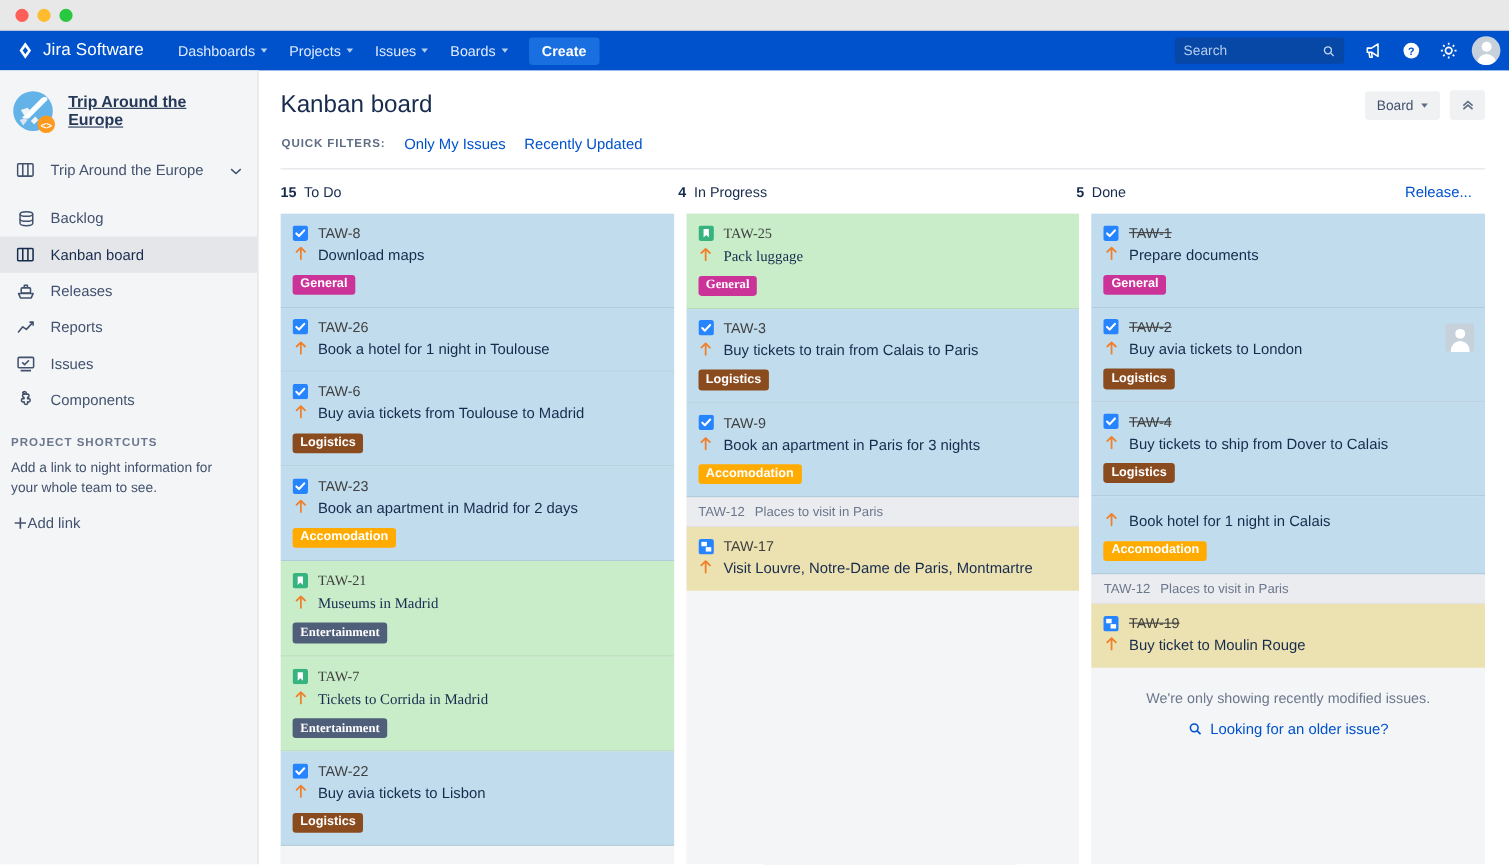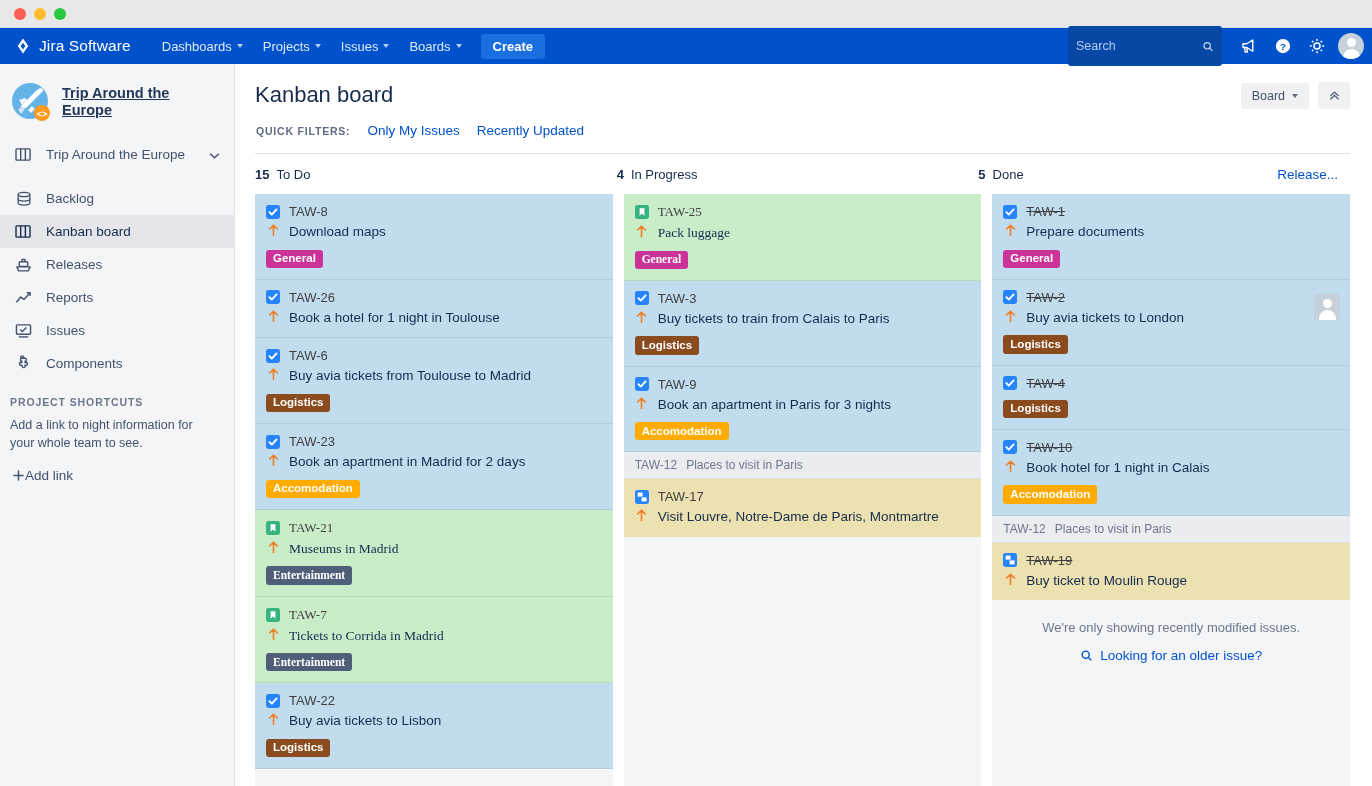--- a/index.html
+++ b/index.html
@@ -36,21 +36,21 @@
   }
   .caret { width: 0; height: 0; border-left: 3.5px solid transparent;
            border-right: 3.5px solid transparent; border-top: 4px solid #b8d0f0; }
   .create-btn {
     background: #1a6fe0; color: #fff; font-size: 13px; font-weight: bold;
     padding: 5px 12px; border-radius: 3px; margin-left: 10px; cursor: pointer;
   }
   .nav-right { margin-left: auto; display: flex; align-items: center; gap: 4px; }
   .searchbox {
     position: relative; background: #0747a6; border-radius: 3px;
-    width: 154px; height: 40px; display: flex; align-items: center;
+    width: 154px; height: 24px; display: flex; align-items: center;
     padding: 0 8px; margin-right: 8px;
   }
   .searchbox input {
     background: transparent; border: none; outline: none; color: #fff;
     font-size: 12.5px; width: 100%; font-family: inherit;
   }
   .searchbox input::placeholder { color: #b3ccf0; }
   .nav-icon-btn {
     width: 30px; height: 30px; display: flex; align-items: center;
     justify-content: center; border-radius: 3px; cursor: pointer;
@@ -703,34 +703,33 @@
           <div class="card blue">
             <div class="card-row1">
               <span class="type-ico">
                 <svg width="14" height="14" viewBox="0 0 14 14">
                   <rect width="14" height="14" rx="2.4" fill="#2684ff"></rect>
                   <path d="M3.4 7.2 L5.8 9.6 L10.6 4.4" stroke="#fff" stroke-width="1.9" fill="none" stroke-linecap="round" stroke-linejoin="round"></path>
                 </svg>
               </span>
               <span class="card-key done">TAW-4</span>
             </div>
+            <div class="card-row2">
+              <span class="prio">
+                <svg width="11" height="13" viewBox="0 0 11 13">
+                  <path d="M5.5 1.2 V11.5 M1.6 5 L5.5 1.2 L9.4 5" stroke="#f07f28" stroke-width="1.6" fill="none" stroke-linecap="round" stroke-linejoin="round"></path>
+                </svg>
+              </span>
+              <span class="card-summary">Buy tickets to ship from Dover to Calais</span>
+            </div>
             <div class="labels">
               <span class="lbl" style="background:#8a4b1e">Logistics</span>
             </div>
           </div>
           <div class="card blue">
-            <div class="card-row1">
-              <span class="type-ico">
-                <svg width="14" height="14" viewBox="0 0 14 14">
-                  <rect width="14" height="14" rx="2.4" fill="#2684ff"></rect>
-                  <path d="M3.4 7.2 L5.8 9.6 L10.6 4.4" stroke="#fff" stroke-width="1.9" fill="none" stroke-linecap="round" stroke-linejoin="round"></path>
-                </svg>
-              </span>
-              <span class="card-key done">TAW-10</span>
-            </div>
             <div class="card-row2">
               <span class="prio">
                 <svg width="11" height="13" viewBox="0 0 11 13">
                   <path d="M5.5 1.2 V11.5 M1.6 5 L5.5 1.2 L9.4 5" stroke="#f07f28" stroke-width="1.6" fill="none" stroke-linecap="round" stroke-linejoin="round"></path>
                 </svg>
               </span>
               <span class="card-summary">Book hotel for 1 night in Calais</span>
             </div>
             <div class="labels">
               <span class="lbl" style="background:#ffab00">Accomodation</span>

